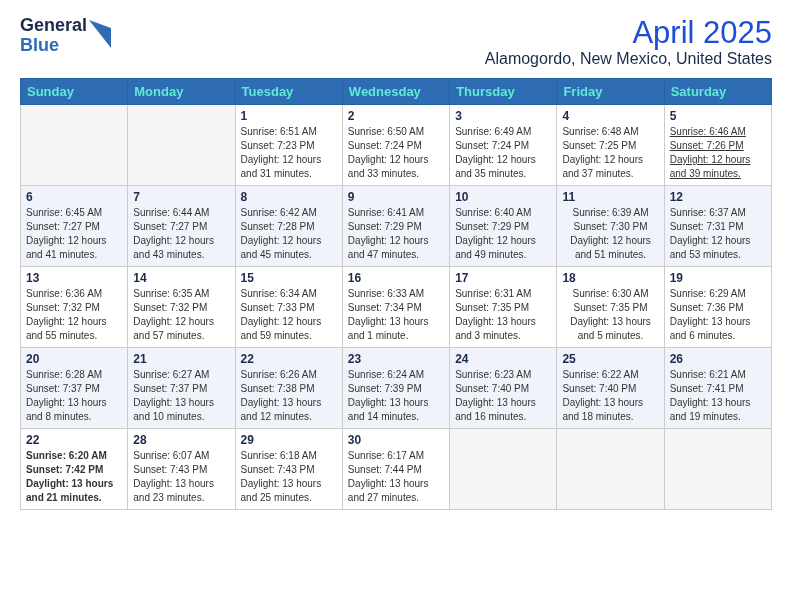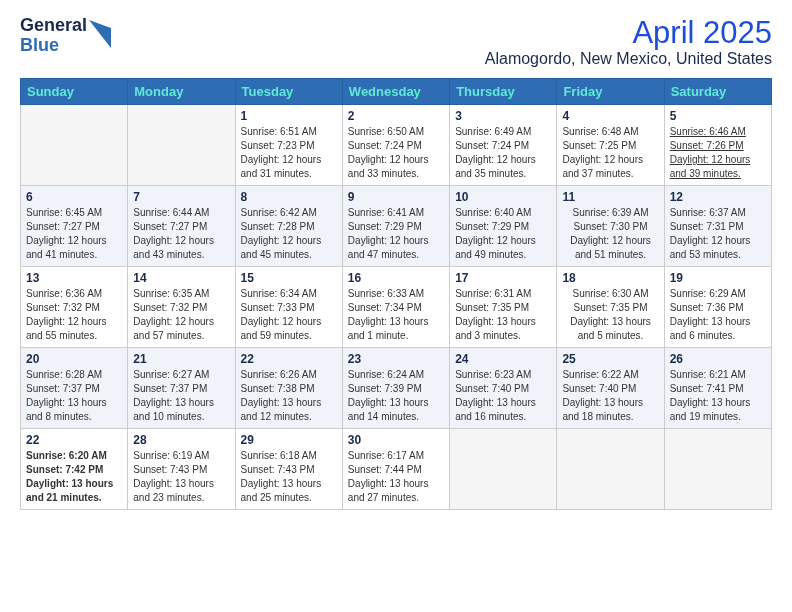--- a/index.html
+++ b/index.html
@@ -332,21 +332,21 @@
         <tr>
           <td>
             <span class="day-num">22</span>
             <div class="day-info" style="white-space: pre-line; font-weight: bold;">Sunrise: 6:20 AM
 Sunset: 7:42 PM
 Daylight: 13 hours
 and 21 minutes.</div>
           </td>
           <td>
             <span class="day-num">28</span>
-            <div class="day-info" style="white-space: pre-line;">Sunrise: 6:19 AM
+            <div class="day-info" style="white-space: pre-line;">Sunrise: 6:07 AM
 Sunset: 7:43 PM
 Daylight: 13 hours
 and 23 minutes.</div>
           </td>
           <td>
             <span class="day-num">29</span>
             <div class="day-info" style="white-space: pre-line;">Sunrise: 6:18 AM
 Sunset: 7:43 PM
 Daylight: 13 hours
 and 25 minutes.</div>

